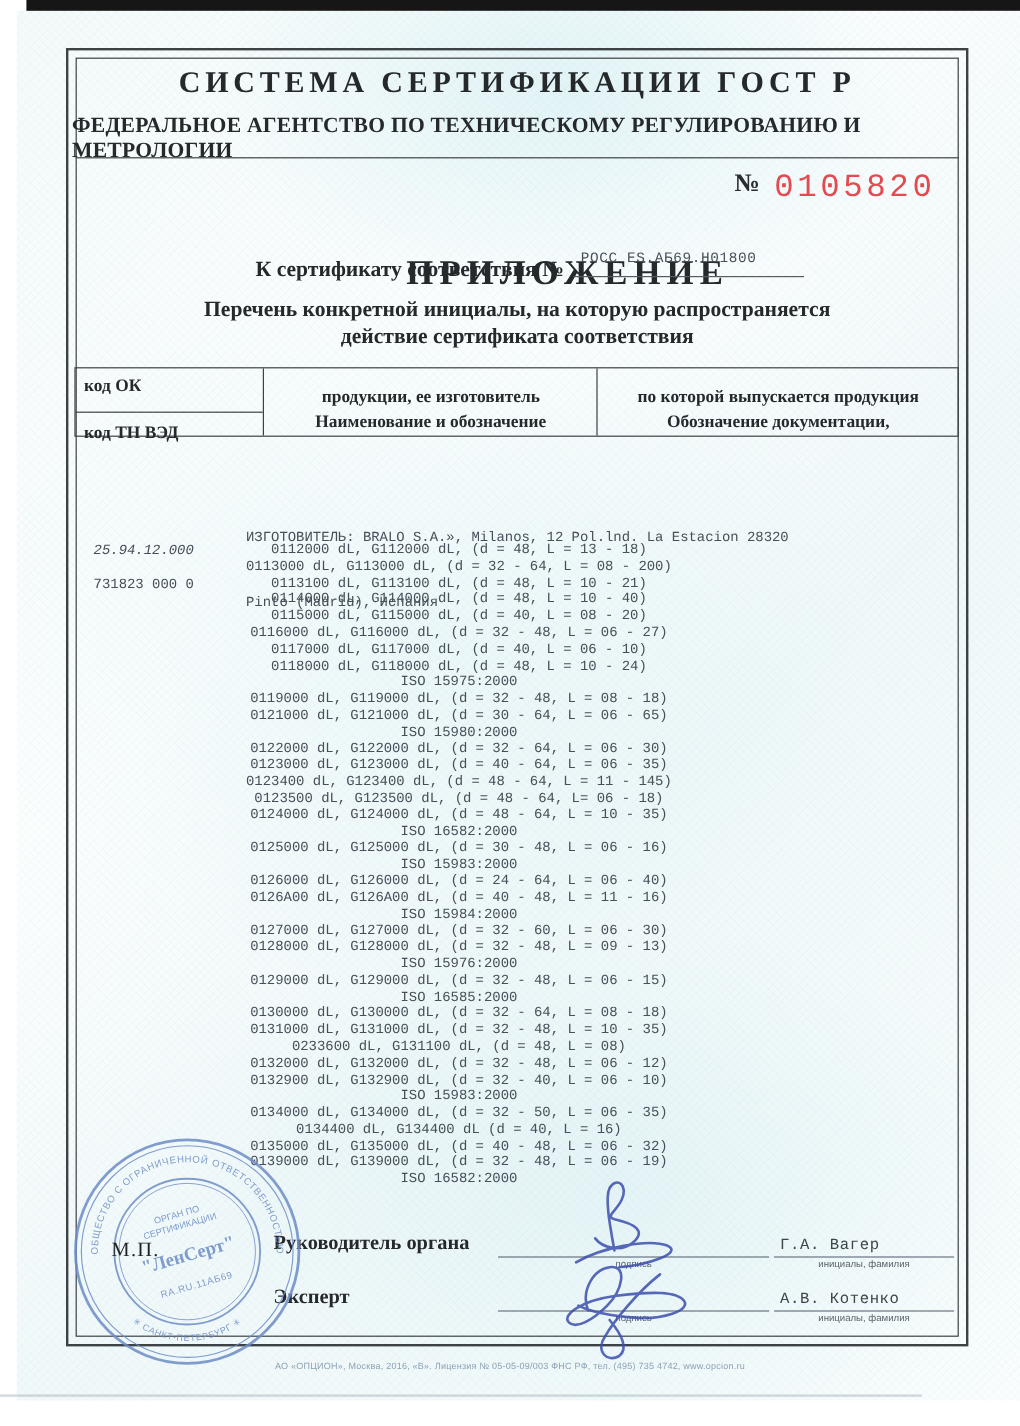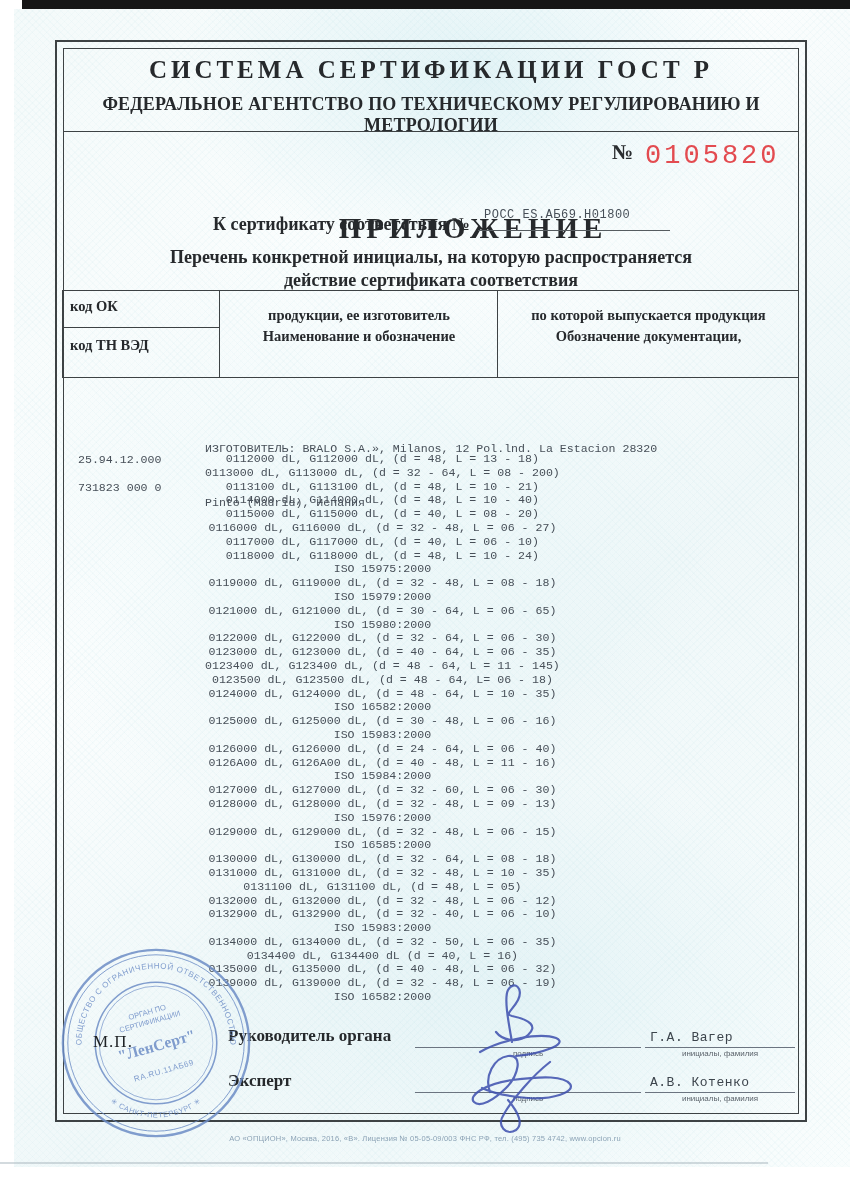--- a/index.html
+++ b/index.html
@@ -28,21 +28,21 @@
   .scan-bottom-edge { position: absolute; left: 0; top: 1162px; width: 768px; height: 2px; background: rgba(175,188,194,0.55); }
 
   .frame-outer { position: absolute; left: 55px; top: 40px; width: 752px; height: 1082px; border: 2px solid #3d4244; }
   .frame-inner { position: absolute; left: 6px; top: 6px; width: 736px; height: 1066px; border: 1px solid #3d4244; }
 
   .hdr-line1 {
     position: absolute; left: 55px; top: 56px; width: 752px; text-align: center;
     font-size: 25px; font-weight: bold; letter-spacing: 4px; color: #26292c;
   }
   .hdr-line2 {
-    position: absolute; left: 60px; top: 94px; width: 742px; text-align: center;
+    position: absolute; left: 60px; top: 94px; width: 742px; text-align: left;
     font-size: 18px; font-weight: bold; letter-spacing: 0.2px; color: #26292c;
   }
   .hdr-divider { position: absolute; left: 63px; top: 131px; width: 736px; border-top: 1.6px solid #3d4244; }
 
   .serial { position: absolute; left: 612px; top: 140px; white-space: nowrap; }
   .serial .nosign { font-size: 21px; font-weight: bold; color: #2a2d30; vertical-align: 4px; }
   .serial .digits {
     font-family: "Liberation Mono", "DejaVu Sans Mono", monospace;
     font-size: 27px; letter-spacing: 3px; color: #e34b50; margin-left: 8px;
   }
@@ -60,38 +60,38 @@
   }
   .cert-underline { position: absolute; left: 478px; top: 230px; width: 192px; border-top: 1.2px solid #565c60; }
 
   .subtitle1, .subtitle2 {
     position: absolute; left: 55px; width: 752px; text-align: center;
     font-size: 18px; font-weight: bold; color: #26292c;
   }
   .subtitle1 { top: 247px; }
   .subtitle2 { top: 270px; }
 
-  .ptable { position: absolute; left: 62px; top: 290px; width: 737px; height: 88px; border: 1.6px solid #3d4244; }
+  .ptable { position: absolute; left: 62px; top: 306px; width: 737px; height: 58px; border: 1.6px solid #3d4244; }
   .ptable .vdiv1 { position: absolute; left: 156px; top: 0; height: 100%; border-left: 1.4px solid #3d4244; }
   .ptable .vdiv2 { position: absolute; left: 434px; top: 0; height: 100%; border-left: 1.4px solid #3d4244; }
   .ptable .hsplit { position: absolute; left: 0; top: 36px; width: 156px; border-top: 1.2px solid #3d4244; }
   .ptable .c1a { position: absolute; left: 7px; top: 7px; font-size: 14.5px; font-weight: bold; color: #26292c; }
   .ptable .c1b { position: absolute; left: 7px; top: 46px; font-size: 14.5px; font-weight: bold; color: #26292c; }
   .ptable .c2, .ptable .c3 {
     position: absolute; top: 14px; text-align: center;
     font-size: 14.5px; font-weight: bold; line-height: 21px; color: #26292c;
   }
   .ptable .c2 { left: 158px; width: 276px; }
   .ptable .c3 { left: 436px; width: 299px; }
 
   .mono { font-family: "Liberation Mono", "DejaVu Sans Mono", monospace; color: #474f58; }
   .mfr { position: absolute; left: 205px; top: 404px; font-size: 11.6px; line-height: 18px; white-space: pre; }
   .products { position: absolute; left: 205px; top: 452px; font-size: 11.6px; }
   .pline { white-space: pre; line-height: 13.8px; height: 13.8px; text-align: center; }
-  .code-ok  { position: absolute; left: 78px; top: 453px; font-size: 11.6px; white-space: pre; }
+  .code-ok  { position: absolute; left: 78px; top: 453px; font-size: 11.6px; white-space: pre; font-style: italic; }
   .code-tnved { position: absolute; left: 78px; top: 481px; font-size: 11.6px; white-space: pre; text-align: center; }
 
   .sig-label1 { position: absolute; left: 228px; top: 1026px; font-size: 17px; font-weight: bold; color: #26292c; }
   .sig-label2 { position: absolute; left: 228px; top: 1071px; font-size: 17px; font-weight: bold; color: #26292c; }
   .sig-name1, .sig-name2 {
     position: absolute; left: 650px;
     font-family: "Liberation Mono", "DejaVu Sans Mono", monospace;
     font-size: 13px; letter-spacing: 0.5px; color: #3d454d;
   }
   .sig-name1 { top: 1030px; }
@@ -174,42 +174,41 @@
     <div class="pline">0112000 dL, G112000 dL, (d = 48, L = 13 - 18)</div>
     <div class="pline">0113000 dL, G113000 dL, (d = 32 - 64, L = 08 - 200)</div>
     <div class="pline">0113100 dL, G113100 dL, (d = 48, L = 10 - 21)</div>
     <div class="pline">0114000 dL, G114000 dL, (d = 48, L = 10 - 40)</div>
     <div class="pline">0115000 dL, G115000 dL, (d = 40, L = 08 - 20)</div>
     <div class="pline">0116000 dL, G116000 dL, (d = 32 - 48, L = 06 - 27)</div>
     <div class="pline">0117000 dL, G117000 dL, (d = 40, L = 06 - 10)</div>
     <div class="pline">0118000 dL, G118000 dL, (d = 48, L = 10 - 24)</div>
     <div class="pline">ISO 15975:2000</div>
     <div class="pline">0119000 dL, G119000 dL, (d = 32 - 48, L = 08 - 18)</div>
-    <div class="pline">ISO 15979:2000</div>
     <div class="pline">0121000 dL, G121000 dL, (d = 30 - 64, L = 06 - 65)</div>
     <div class="pline">ISO 15980:2000</div>
     <div class="pline">0122000 dL, G122000 dL, (d = 32 - 64, L = 06 - 30)</div>
     <div class="pline">0123000 dL, G123000 dL, (d = 40 - 64, L = 06 - 35)</div>
     <div class="pline">0123400 dL, G123400 dL, (d = 48 - 64, L = 11 - 145)</div>
     <div class="pline">0123500 dL, G123500 dL, (d = 48 - 64, L= 06 - 18)</div>
     <div class="pline">0124000 dL, G124000 dL, (d = 48 - 64, L = 10 - 35)</div>
     <div class="pline">ISO 16582:2000</div>
     <div class="pline">0125000 dL, G125000 dL, (d = 30 - 48, L = 06 - 16)</div>
     <div class="pline">ISO 15983:2000</div>
     <div class="pline">0126000 dL, G126000 dL, (d = 24 - 64, L = 06 - 40)</div>
     <div class="pline">0126A00 dL, G126A00 dL, (d = 40 - 48, L = 11 - 16)</div>
     <div class="pline">ISO 15984:2000</div>
     <div class="pline">0127000 dL, G127000 dL, (d = 32 - 60, L = 06 - 30)</div>
     <div class="pline">0128000 dL, G128000 dL, (d = 32 - 48, L = 09 - 13)</div>
     <div class="pline">ISO 15976:2000</div>
     <div class="pline">0129000 dL, G129000 dL, (d = 32 - 48, L = 06 - 15)</div>
     <div class="pline">ISO 16585:2000</div>
     <div class="pline">0130000 dL, G130000 dL, (d = 32 - 64, L = 08 - 18)</div>
     <div class="pline">0131000 dL, G131000 dL, (d = 32 - 48, L = 10 - 35)</div>
-    <div class="pline">0131100 dL, G131100 dL, (d = 48, L = 05)</div>
+    <div class="pline">0233600 dL, G131100 dL, (d = 48, L = 08)</div>
     <div class="pline">0132000 dL, G132000 dL, (d = 32 - 48, L = 06 - 12)</div>
     <div class="pline">0132900 dL, G132900 dL, (d = 32 - 40, L = 06 - 10)</div>
     <div class="pline">ISO 15983:2000</div>
     <div class="pline">0134000 dL, G134000 dL, (d = 32 - 50, L = 06 - 35)</div>
     <div class="pline">0134400 dL, G134400 dL (d = 40, L = 16)</div>
     <div class="pline">0135000 dL, G135000 dL, (d = 40 - 48, L = 06 - 32)</div>
     <div class="pline">0139000 dL, G139000 dL, (d = 32 - 48, L = 06 - 19)</div>
     <div class="pline">ISO 16582:2000</div>
   </div>
 

